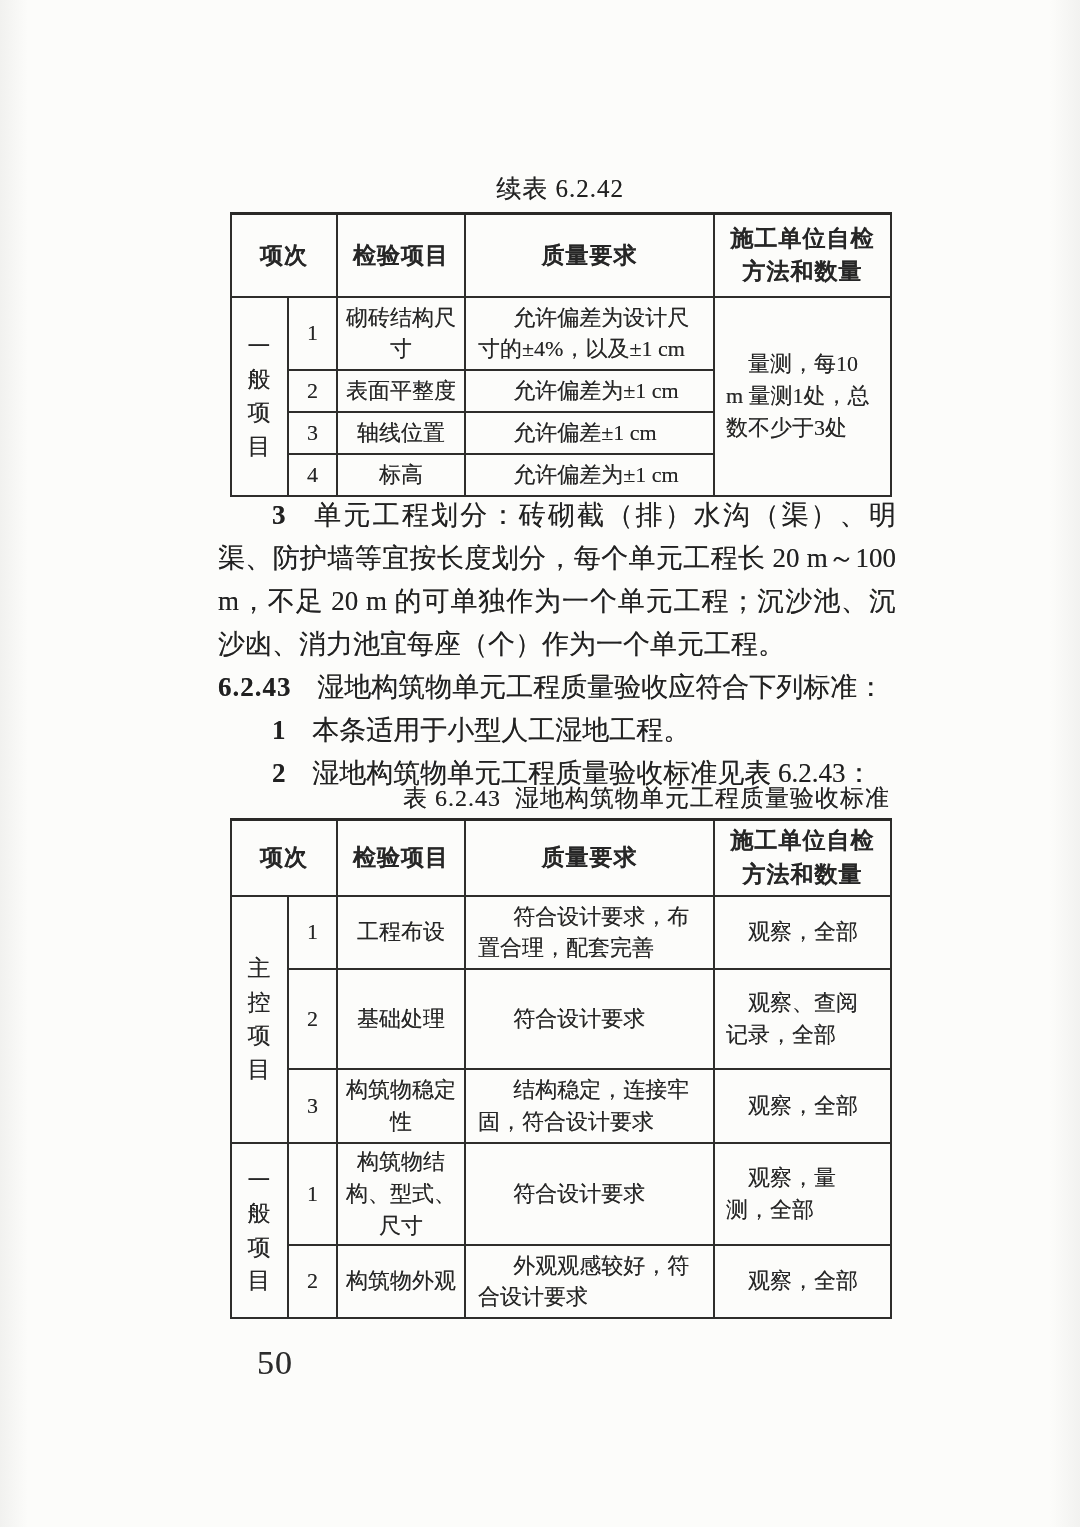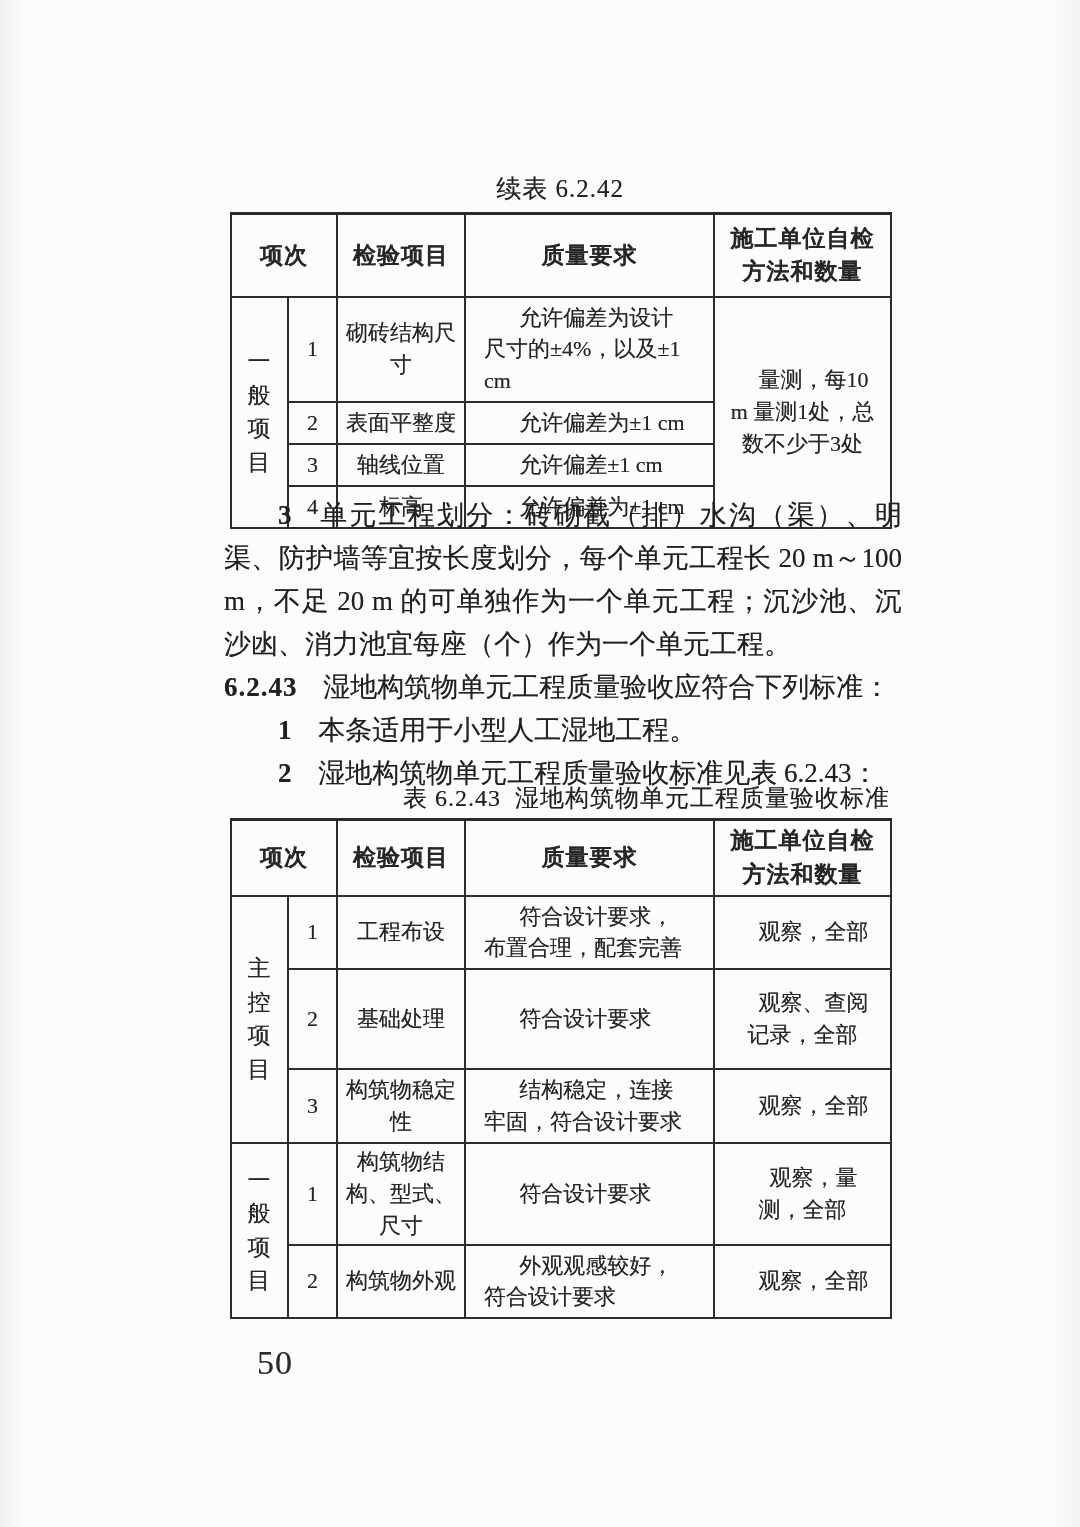--- a/index.html
+++ b/index.html
@@ -37,31 +37,31 @@
   .t2 { top:818px; }
   table.doc th, table.doc td {
     border:2px solid #2e2d2b;
     vertical-align:middle; text-align:center;
     padding:2px 4px; line-height:1.45;
     overflow:hidden;
   }
   table.doc tr.outer-top th { border-top:3px solid #2a2927; }
   table.doc th { font-weight:700; font-size:23px; letter-spacing:1px; }
   table.doc td.group { font-size:23px; letter-spacing:1px; padding:18px 5px; }
-  table.doc td.req    { text-align:left; padding:4px 18px; text-indent:1.6em; }
-  table.doc td.method { text-align:center; padding:17px 11px; text-indent:1em; }
+  table.doc td.req    { text-align:left; padding:4px 12px; text-indent:1.6em; }
+  table.doc td.method { text-align:left; padding:17px 11px; text-indent:1em; }
   table.doc col.c-group  { width:57px; }
   table.doc col.c-num    { width:49px; }
   table.doc col.c-item   { width:128px; }
   table.doc col.c-req    { width:249px; }
   table.doc col.c-method { width:177px; }
 
   
   .textflow {
-    position:absolute; left:224px; width:678px;
+    position:absolute; left:218px; width:678px;
     font-size:27px; line-height:43px; color:#212121;
     text-align:justify;
   }
   .flow-main { top:494px; }
   .flow-tail { top:1252px; }
   p.bodyp { text-indent:2em; }
   p.bodyp.no-indent { text-indent:0; }
   .pnum { font-weight:700; margin-right:0.95em; letter-spacing:1px; }
 
   .page-number {

